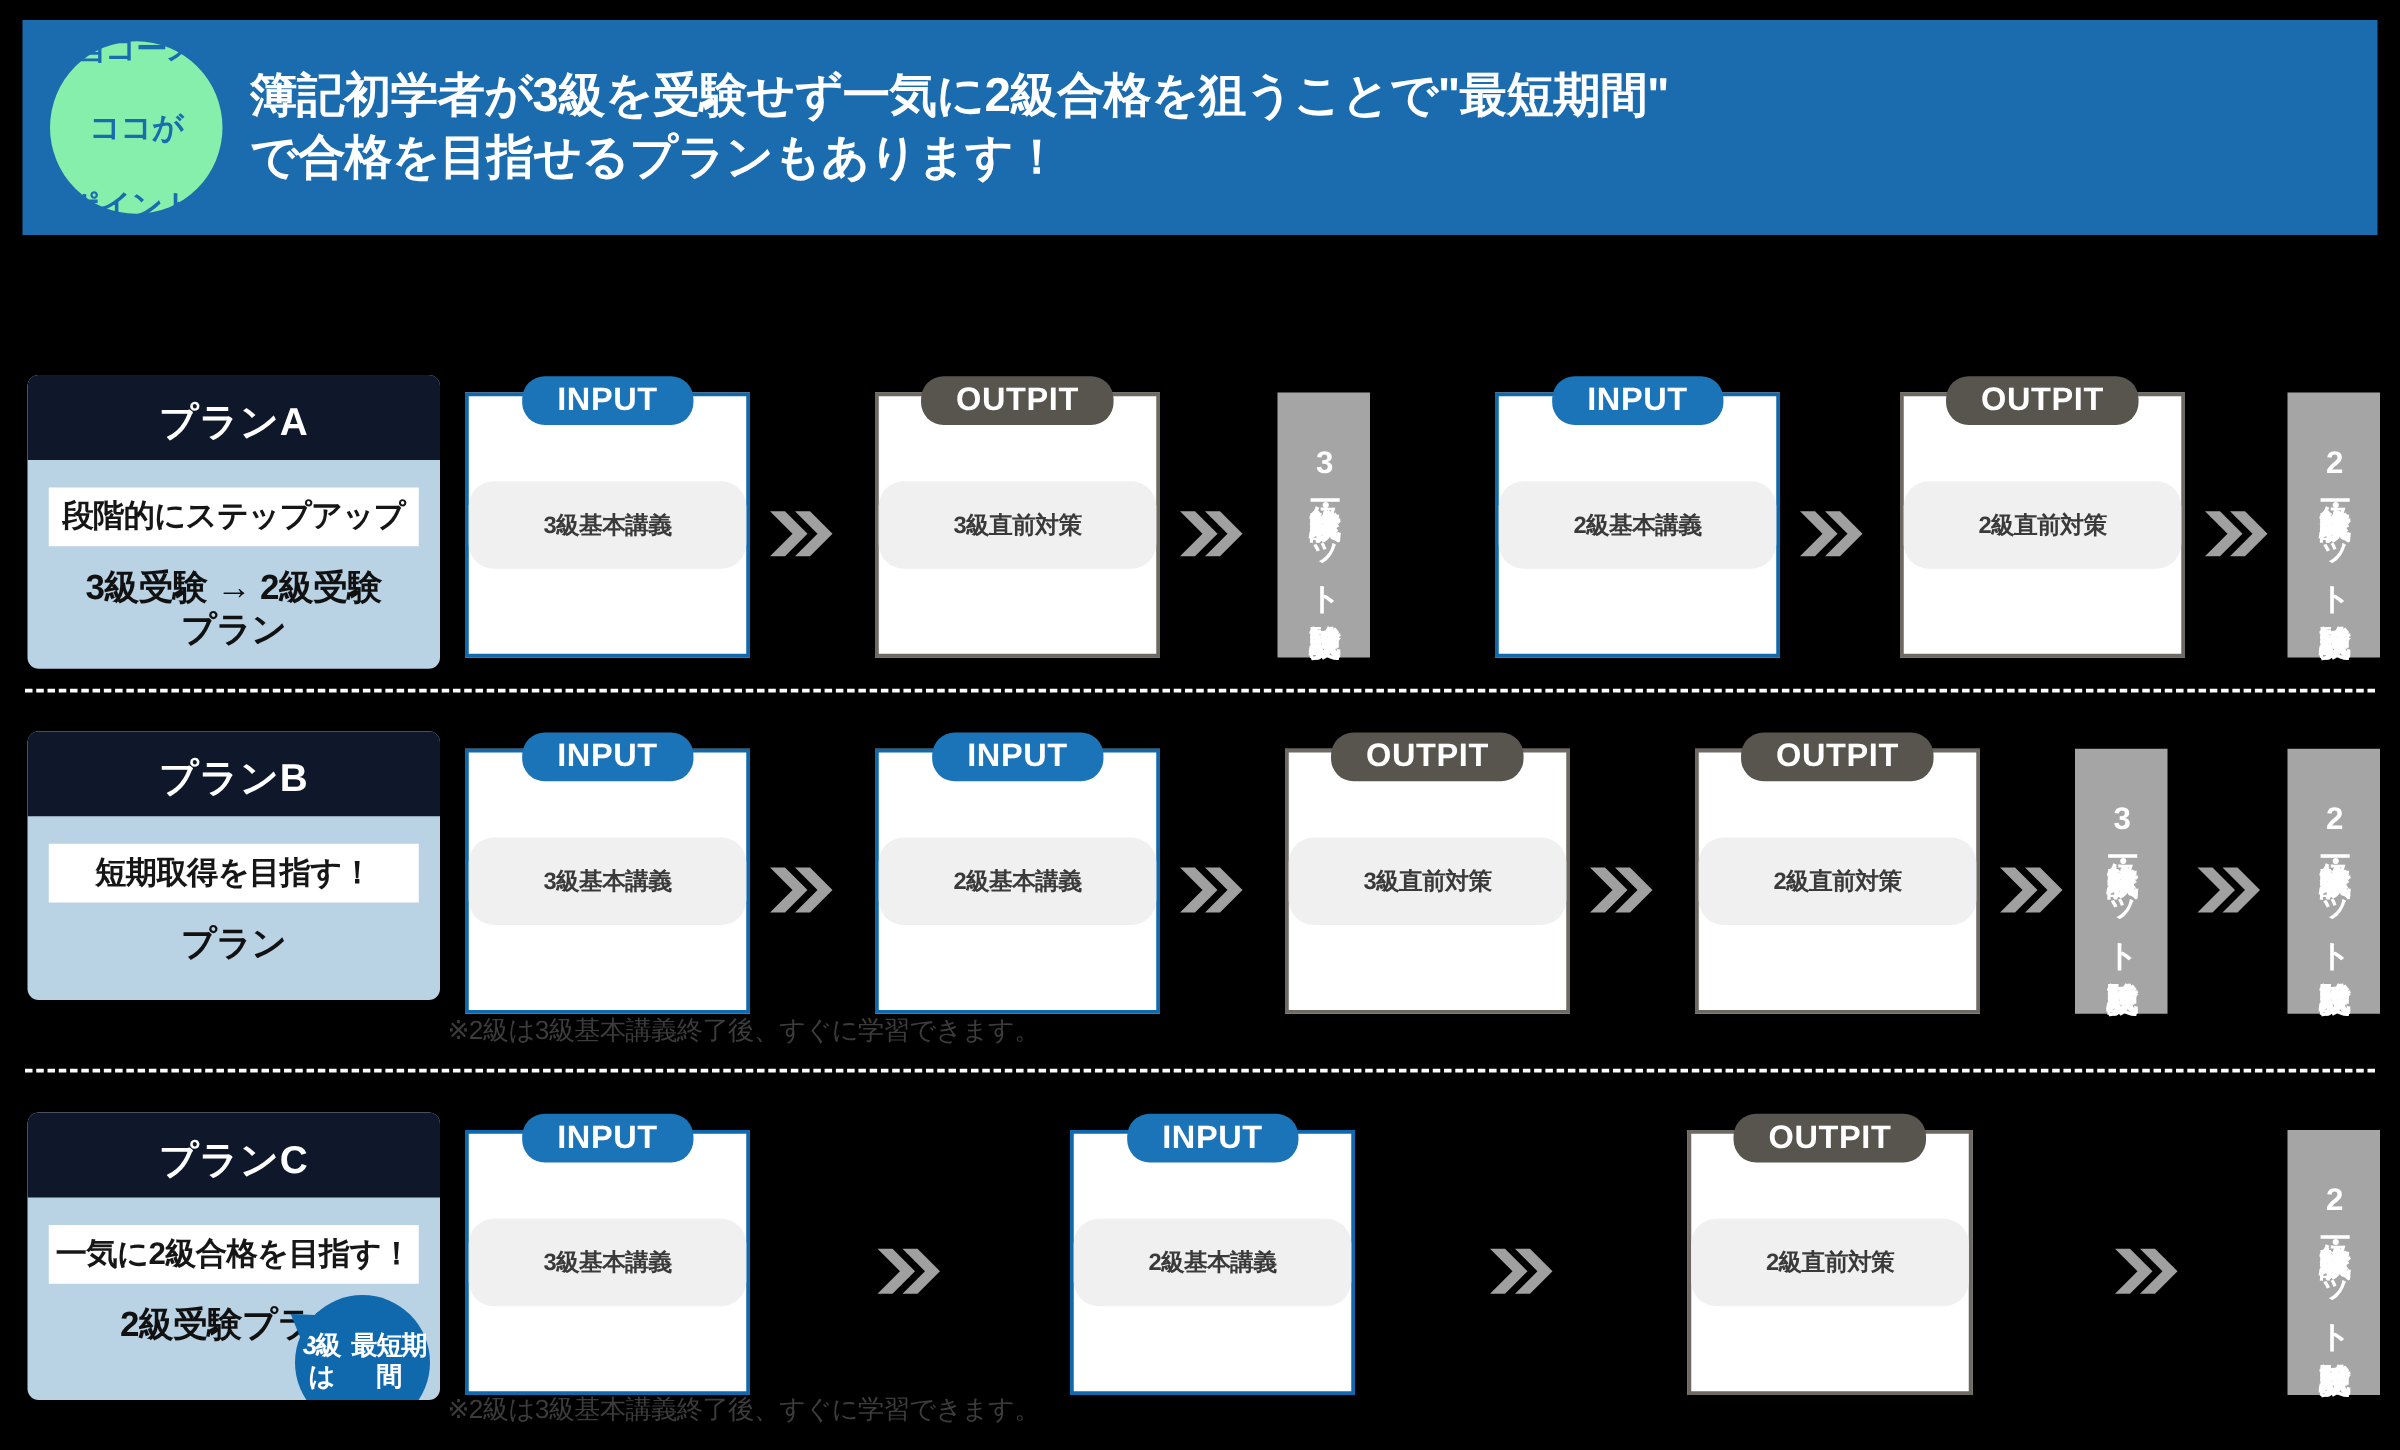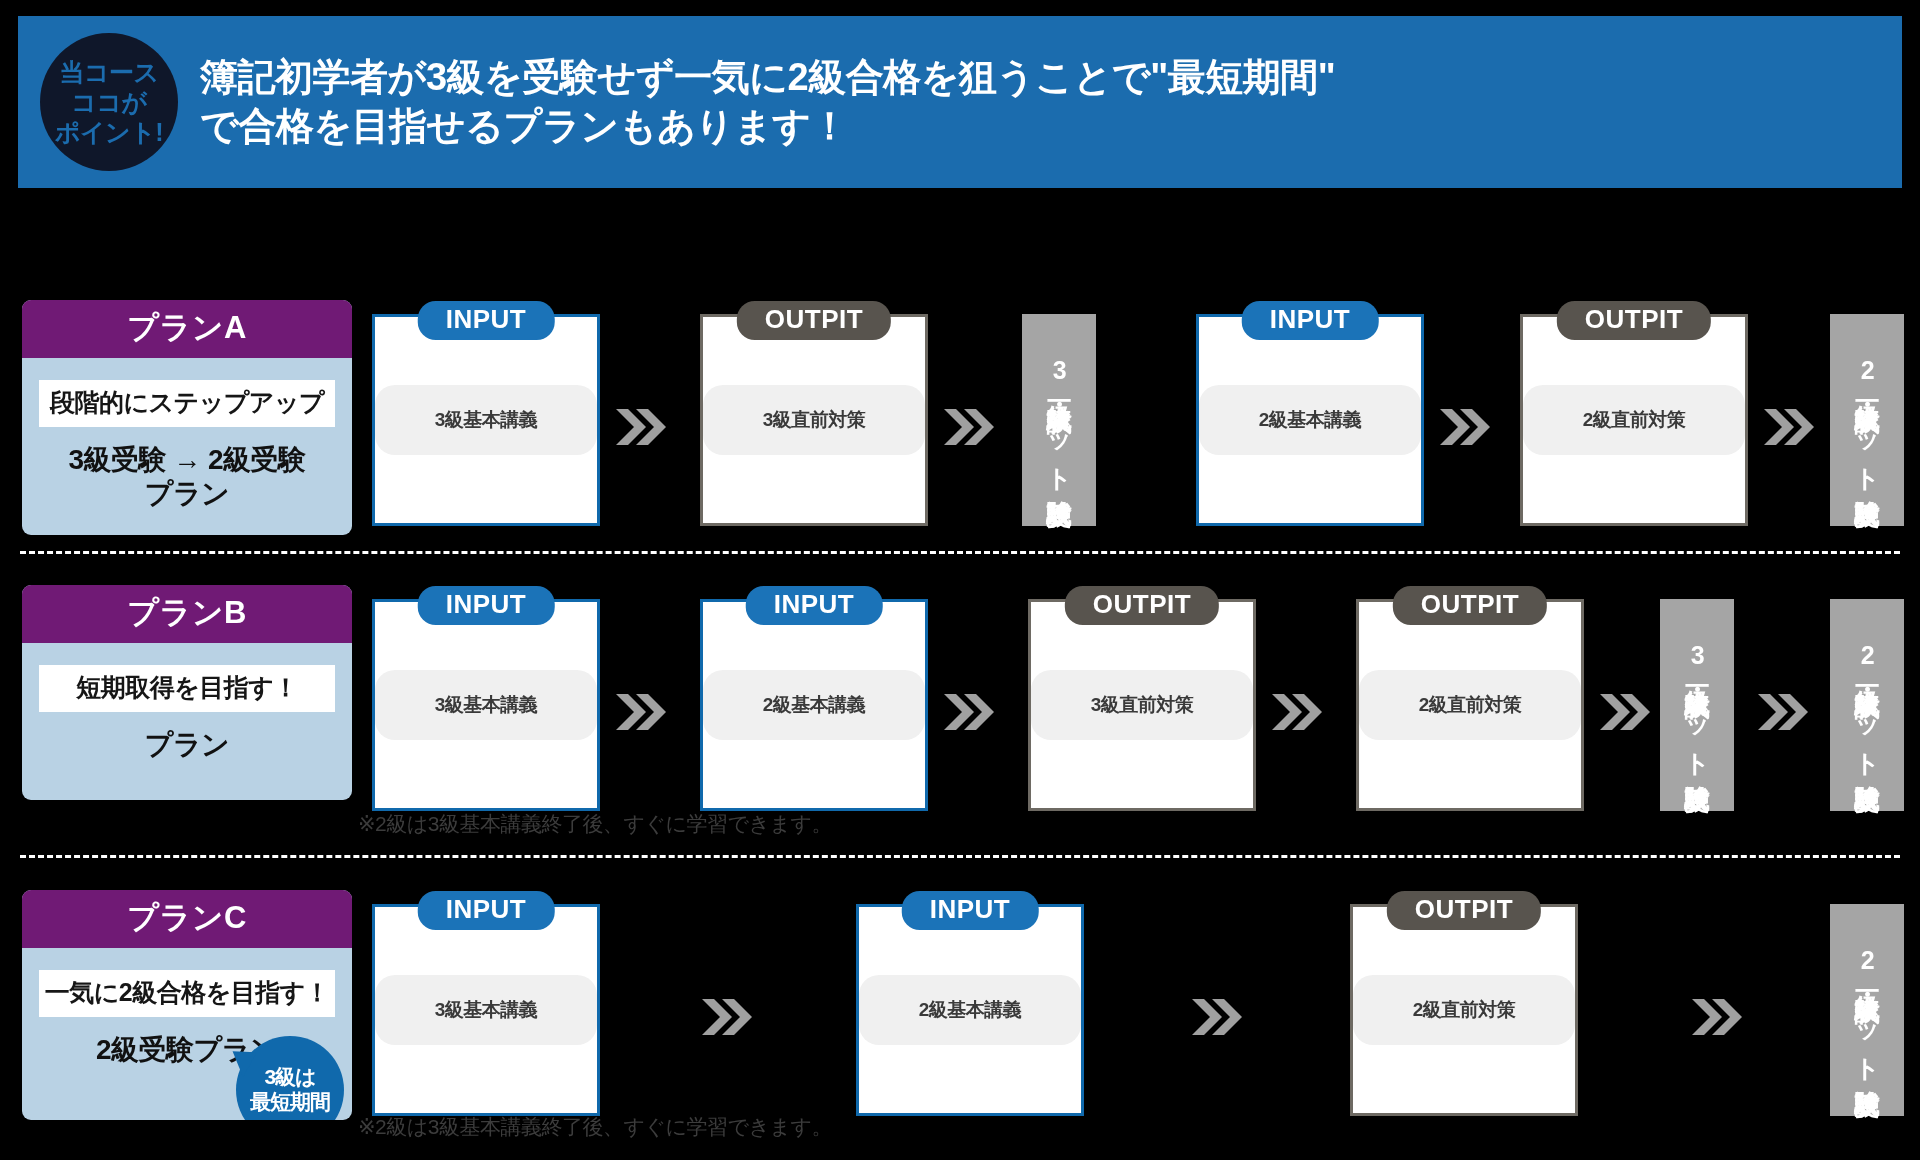--- a/index.html
+++ b/index.html
@@ -16,26 +16,27 @@
     position: absolute; left: 18px; top: 16px;
     width: 1884px; height: 172px;
     background: #1B6CAE;
     display: flex; align-items: center;
   }
   .banner-badge {
     flex: 0 0 auto;
     width: 138px; height: 138px;
     margin-left: 22px;
     border-radius: 50%;
-    background: #0f172a;
+    background: #86efac;
     display: flex; flex-direction: column;
     align-items: center; justify-content: center;
     color: #1B6CAE;
     font-weight: bold;
     line-height: 1.2;
+    gap: 33px;
   }
   .banner-badge span { font-size: 25px; letter-spacing: -0.5px; white-space: nowrap; }
   .banner-text {
     margin-left: 22px;
     color: #FFFFFF;
     font-weight: bold;
     line-height: 1.30;
     letter-spacing: -0.5px;
   }
   .banner-text .l1 { font-size: 34px; display: block; }
@@ -61,24 +62,24 @@
     width: 330px;
     background: #B9D2E4;
     border-radius: 9px;
     overflow: hidden;
     text-align: center;
   }
   .plan-card.h-a { height: 235px; }
   .plan-card.h-b { height: 215px; }
   .plan-card.h-c { height: 230px; }
   .plan-head {
-    background: #701a75;
+    background: #0f172a;
     color: #FFFFFF;
     font-size: 31px; font-weight: bold;
-    padding: 7px 0 9px 0;
+    padding: 17px 0 9px 0;
     letter-spacing: 0.5px;
   }
   .plan-tag {
     background: #FFFFFF;
     color: #161616;
     font-size: 25px; font-weight: bold;
     margin: 22px 17px 0 17px;
     padding: 6px 0 8px 0;
     letter-spacing: -0.5px;
     white-space: nowrap;
@@ -92,21 +93,21 @@
     padding: 0 8px;
   }
   .bubble {
     position: absolute; right: 8px; bottom: -24px;
     width: 108px; height: 108px;
     border-radius: 50%;
     background: #1069AC;
     color: #FFFFFF;
     font-size: 21px; font-weight: bold;
     line-height: 1.18;
-    display: flex; flex-direction: column;
+    display: flex; flex-direction: row;
     align-items: center; justify-content: center;
     letter-spacing: -1px;
   }
   .bubble::before {
     content: "";
     position: absolute; left: 1px; top: 10px;
     width: 0; height: 0;
     border-left: 22px solid #1069AC;
     border-top: 10px solid transparent;
     border-bottom: 18px solid transparent;

